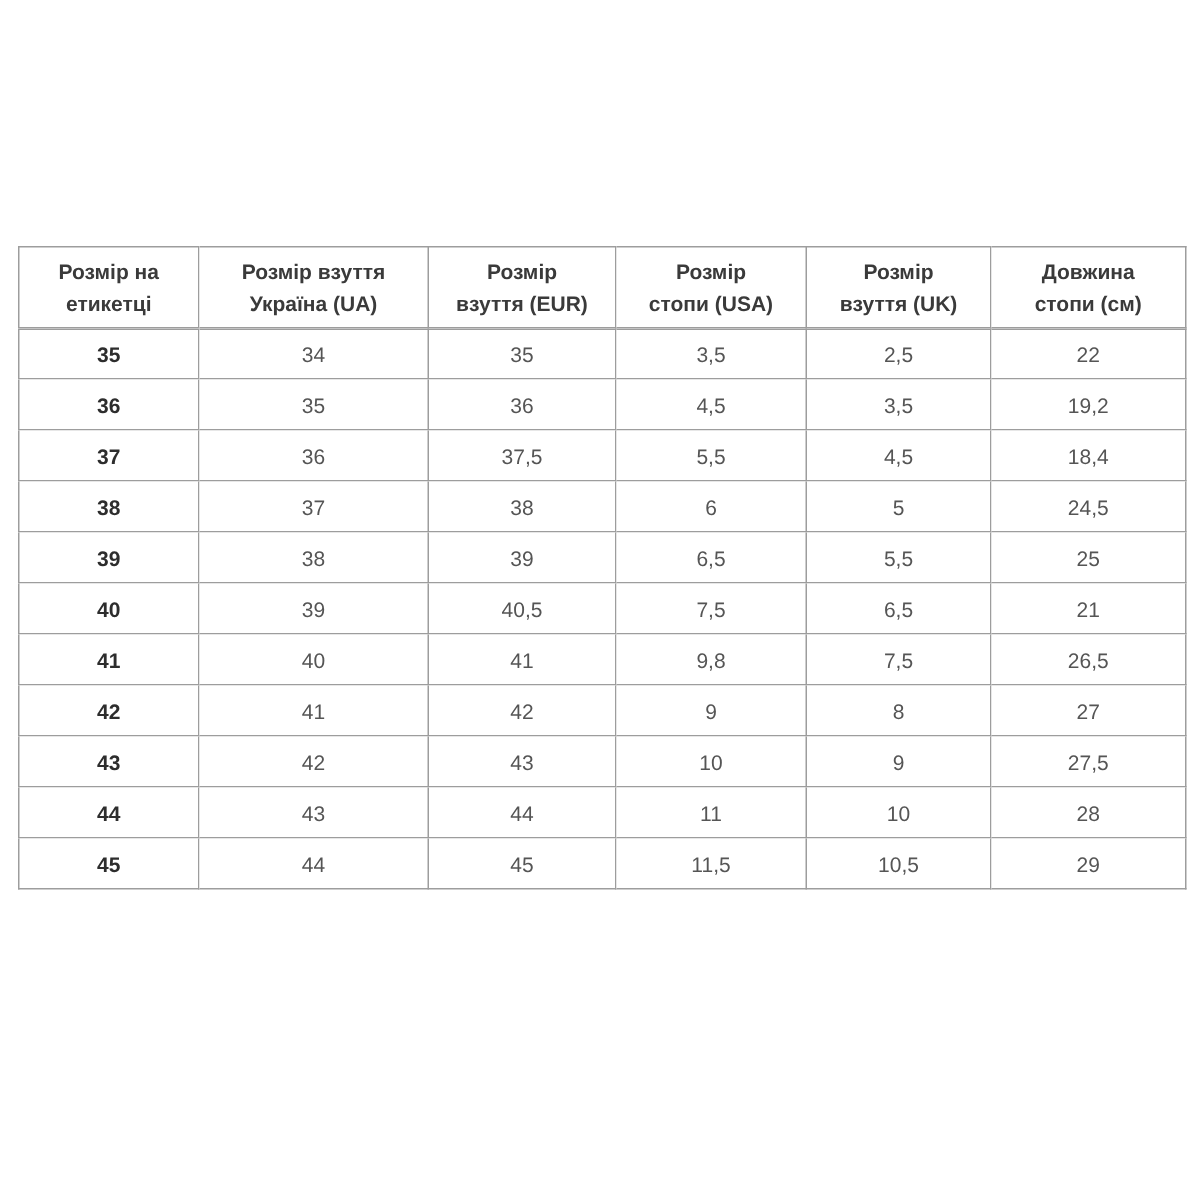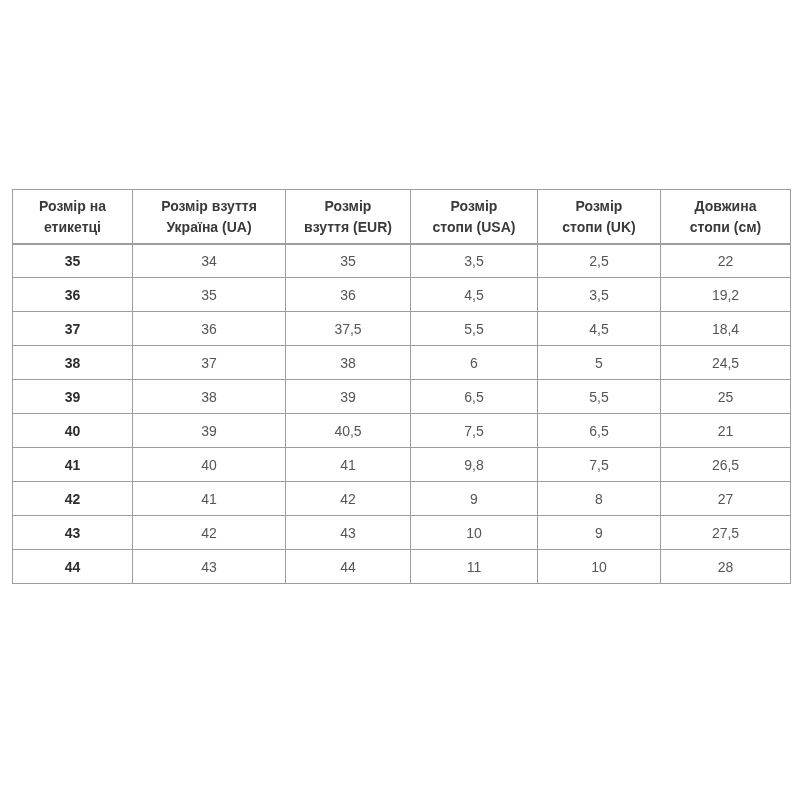--- a/index.html
+++ b/index.html
@@ -14,21 +14,21 @@
   .page {
     position: relative;
     width: 800px;
     height: 800px;
     background: #ffffff;
     overflow: hidden;
   }
   .size-table-wrap {
     position: absolute;
     left: 12px;
-    top: 189px;
+    top: 164px;
     width: 779px;
   }
   table.size-table {
     border-collapse: separate;
     border-spacing: 0;
     width: 779px;
     table-layout: fixed;
     background: #ffffff;
   }
   table.size-table th,
@@ -81,21 +81,21 @@
         <col style="width:127px">
         <col style="width:123px">
         <col style="width:130px">
       </colgroup>
       <thead>
           <tr>
             <th><span>Розмір на</span><br><span>етикетці</span></th>
             <th><span>Розмір взуття</span><br><span>Україна (UA)</span></th>
             <th><span>Розмір</span><br><span>взуття (EUR)</span></th>
             <th><span>Розмір</span><br><span>стопи (USA)</span></th>
-            <th><span>Розмір</span><br><span>стопи (UK)</span></th>
+            <th><span>Розмір</span><br><span>взуття (UK)</span></th>
             <th><span>Довжина</span><br><span>стопи (см)</span></th>
           </tr>
         </thead>
       <tbody>
           <tr>
             <th class="row-label">35</th>
             <td>34</td>
             <td>35</td>
             <td>3,5</td>
             <td>2,5</td>
@@ -166,16 +166,24 @@
             <td>27,5</td>
           </tr>
           <tr>
             <th class="row-label">44</th>
             <td>43</td>
             <td>44</td>
             <td>11</td>
             <td>10</td>
             <td>28</td>
           </tr>
+          <tr>
+            <th class="row-label">45</th>
+            <td>44</td>
+            <td>45</td>
+            <td>11,5</td>
+            <td>10,5</td>
+            <td>29</td>
+          </tr>
         </tbody>
     </table>
   </div>
 </div>
 
 </body></html>

